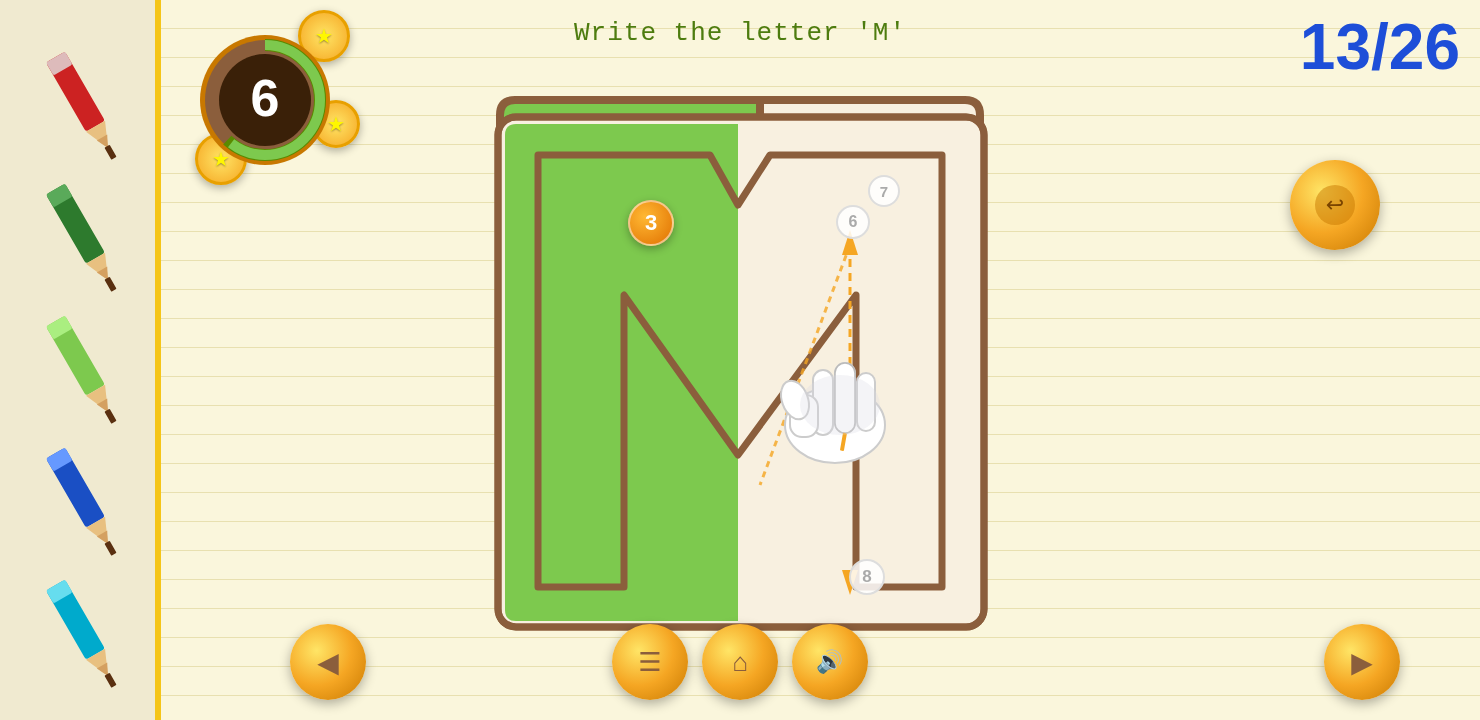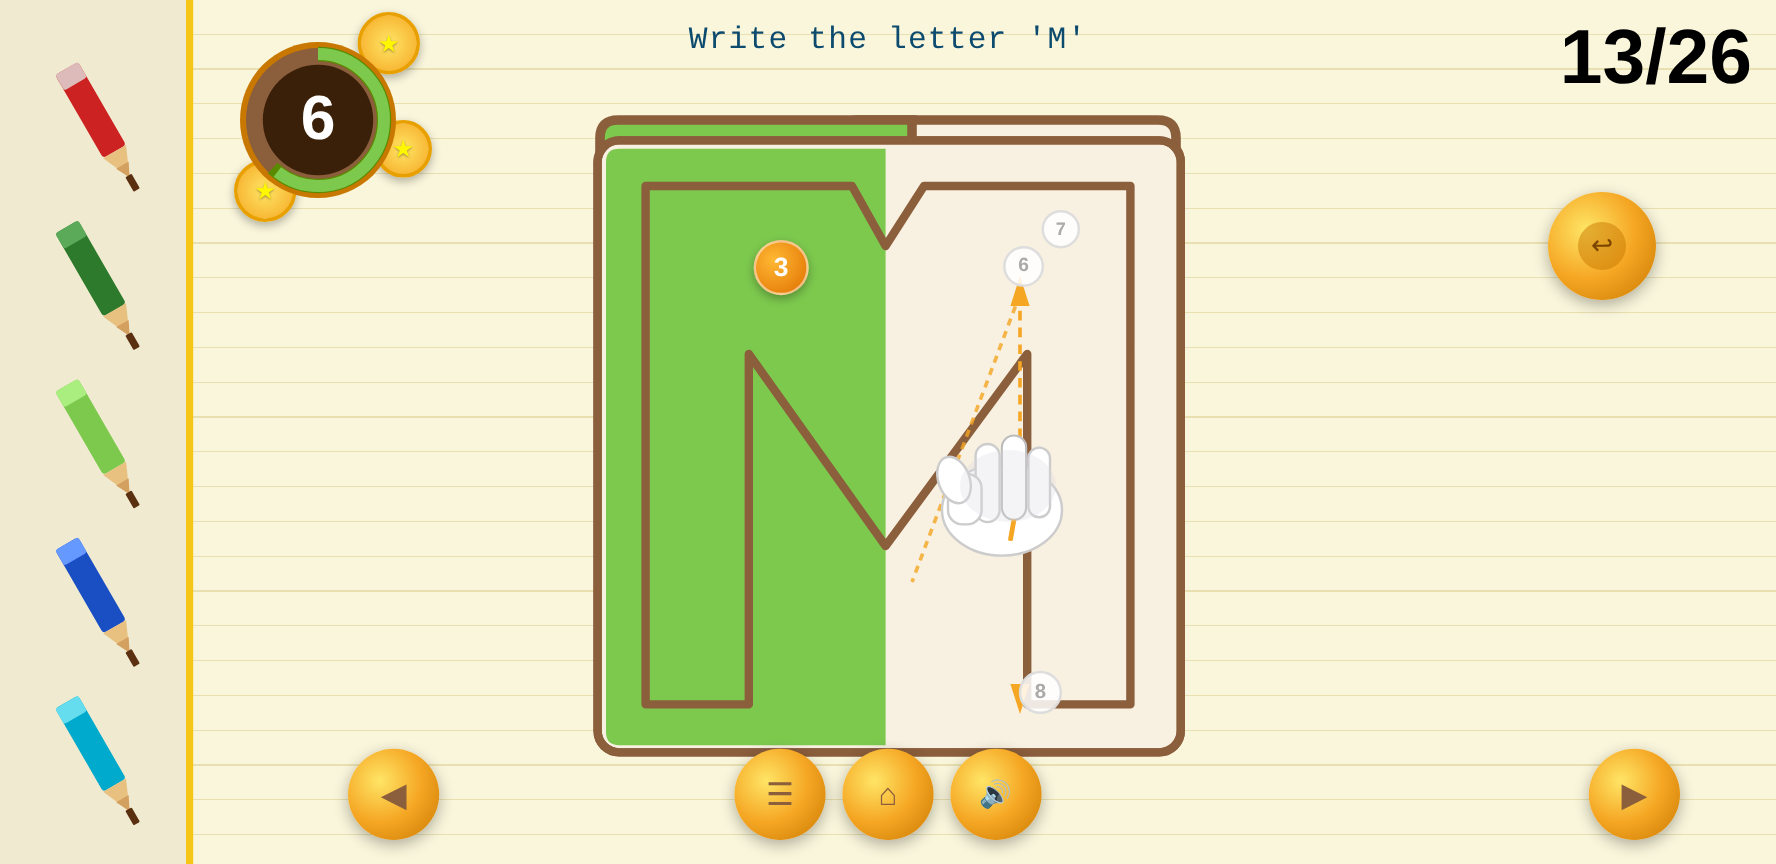--- a/index.html
+++ b/index.html
@@ -105,34 +105,34 @@
       left: 20px;
     }
 
     
     .instruction-text {
       position: absolute;
       top: 18px;
       left: 50%;
       transform: translateX(-50%);
       font-size: 26px;
-      color: #0c4a6e;
+      color: #4d7c0f;
       font-family: 'Courier New', monospace;
       white-space: nowrap;
       letter-spacing: 1px;
     }
 
     
     .progress-counter {
       position: absolute;
       top: 10px;
       right: 20px;
       font-size: 64px;
       font-weight: bold;
-      color: #000000;
+      color: #1d4ed8;
       font-family: Arial, sans-serif;
     }
 
     
     .coin-btn {
       position: absolute;
       background: radial-gradient(circle at 35% 35%, #ffe566, #f5a623, #c87800);
       border-radius: 50%;
       display: flex;
       align-items: center;

